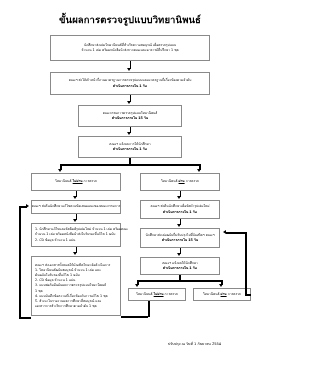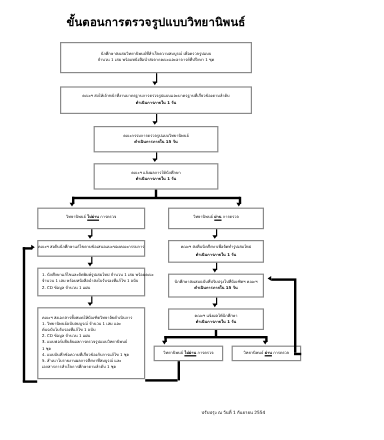--- a/index.html
+++ b/index.html
@@ -72,21 +72,21 @@
     position:absolute;
     font-size:3.6px;
     white-space:nowrap;
   }
 </style>
 </head>
 <body>
 
 <div id="page">
 
-  <div class="title">ขั้นตอนการตรวจรูปแบบวิทยานิพนธ์</div>
+  <div class="title">ขั้นผลการตรวจรูปแบบวิทยานิพนธ์</div>
 
   <div class="box" style="left:50px;top:35px;width:160px;height:26px;">
     <span class="ln">นักศึกษาส่งเล่มวิทยานิพนธ์ที่สำเร็จความสมบูรณ์ เพื่อตรวจรูปแบบ</span>
     <span class="ln">จำนวน 1 เล่ม พร้อมหนังสือนำส่งจากคณะและอาจารย์ที่ปรึกษา 1 ชุด</span>
   </div>
 
   <div class="vline" style="left:129.5px;top:61px;height:8px;"></div>
   <div class="arrow-down" style="left:127px;top:68px;"></div>
 
   <div class="box" style="left:50px;top:72px;width:160px;height:23px;">

